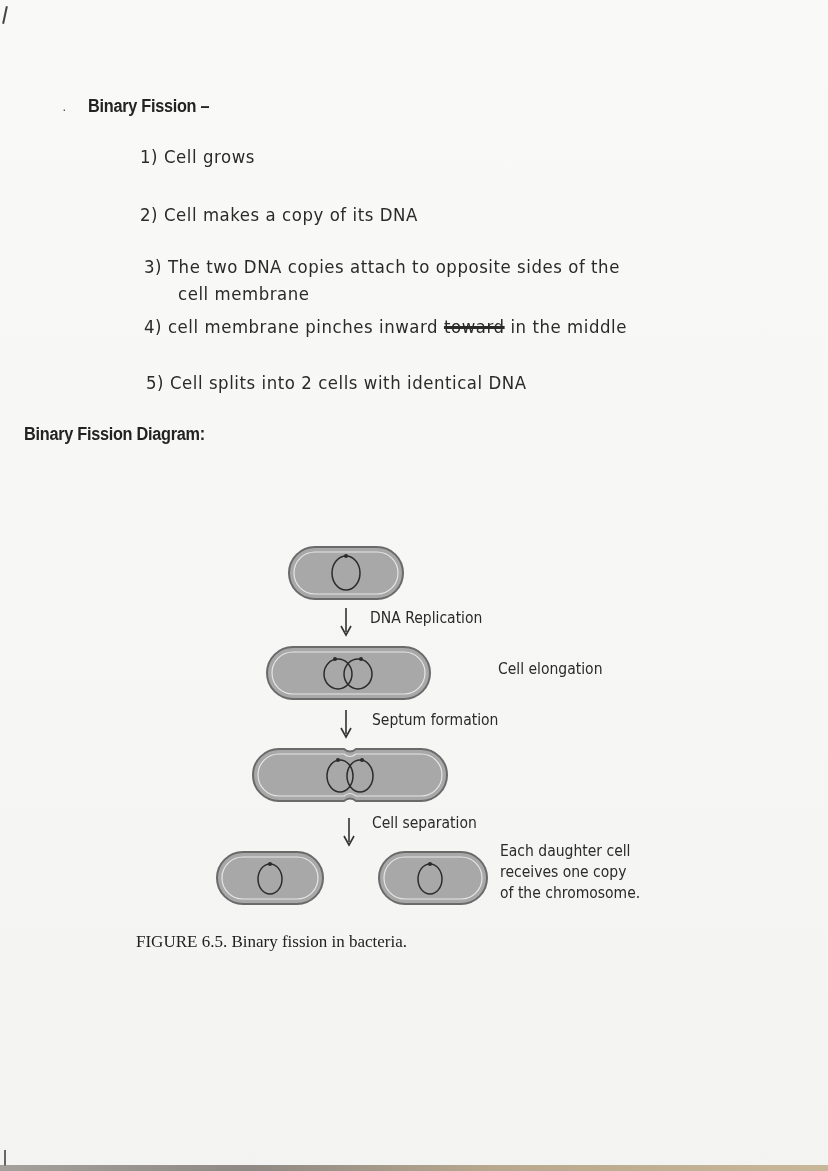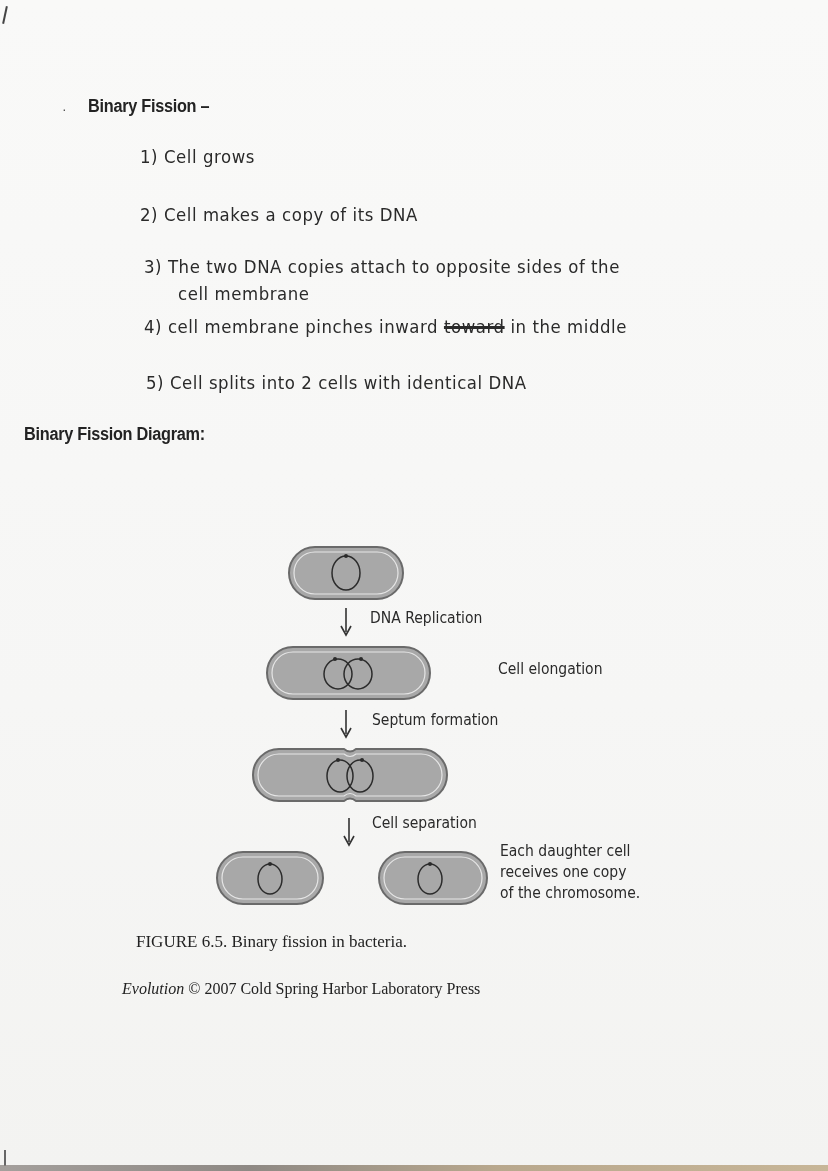--- a/index.html
+++ b/index.html
@@ -118,16 +118,13 @@
   </svg>
 
   <div class="fig-label" style="left:500px; top:842px;">Each daughter cell</div>
   <div class="fig-label" style="left:500px; top:863px;">receives one copy</div>
   <div class="fig-label" style="left:500px; top:884px;">of the chromosome.</div>
 
   <div class="fig-caption" style="left:120px; top:932px;margin-left:16px;">
     <span>FIGURE 6.5.</span><span> Binary fission in bacteria.</span>
   </div>
 
-  <div class="credit" style="left:122px; top:980px;">
-    <i>Evolution</i><span> © 2007 Cold Spring Harbor Laboratory Press</span>
-  </div>
 </div>
 
 </body></html>

